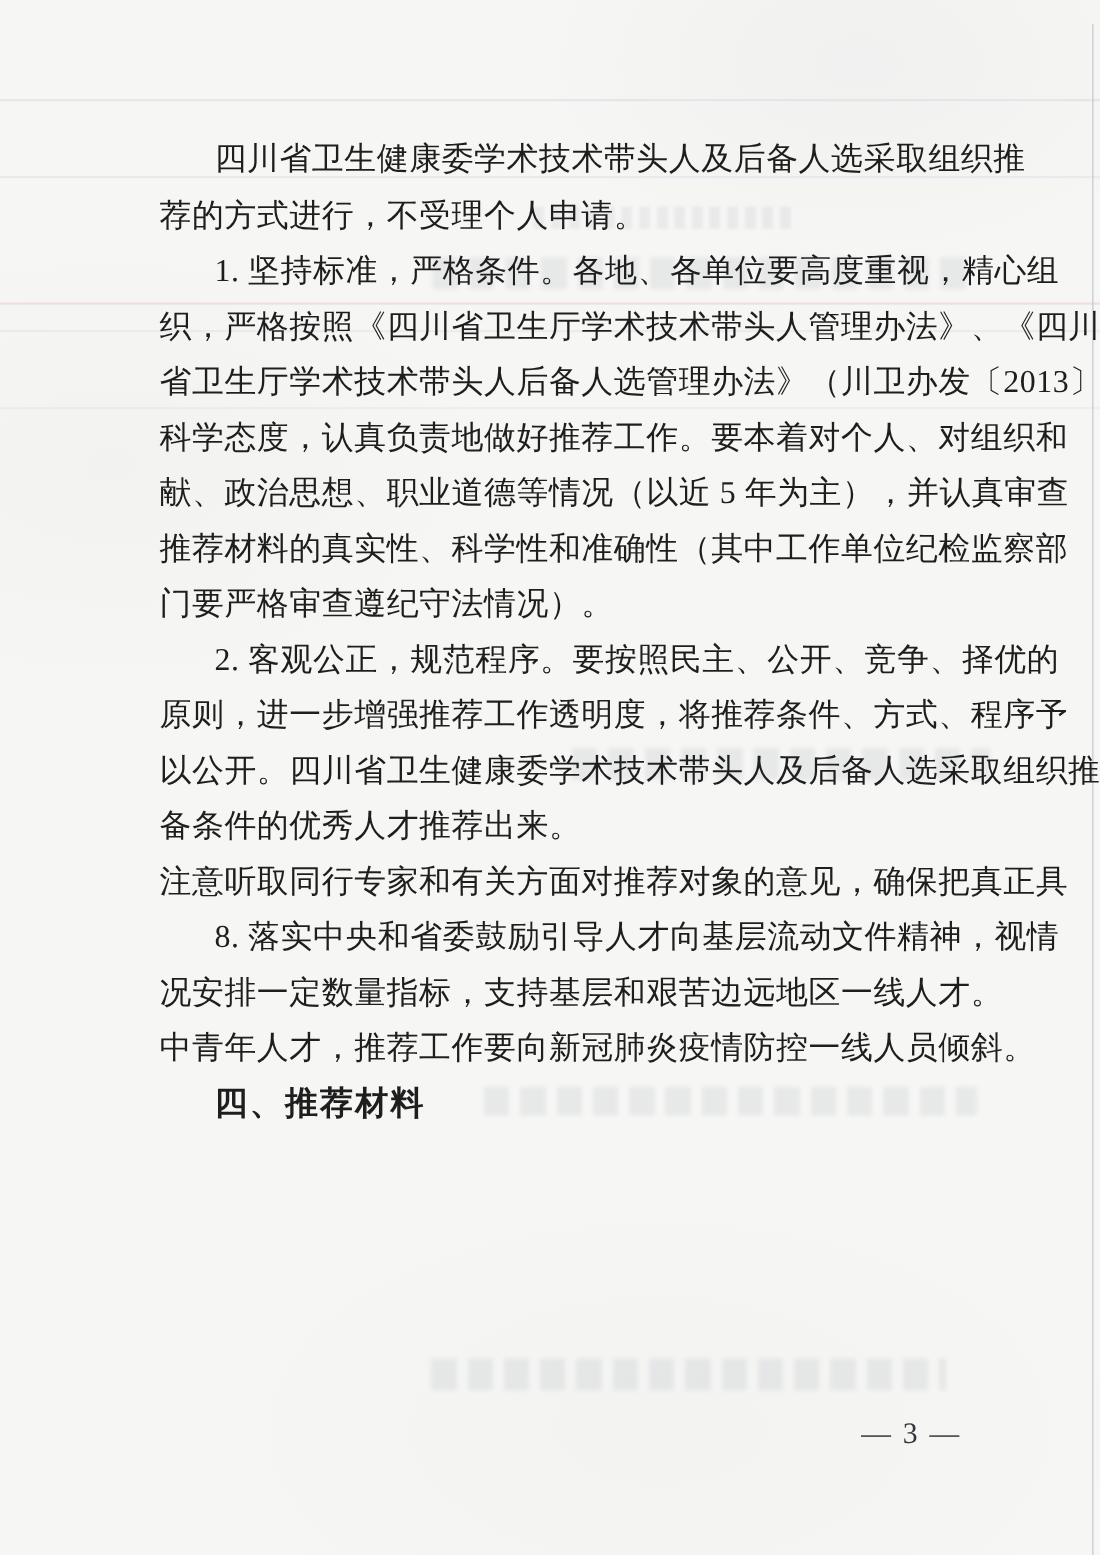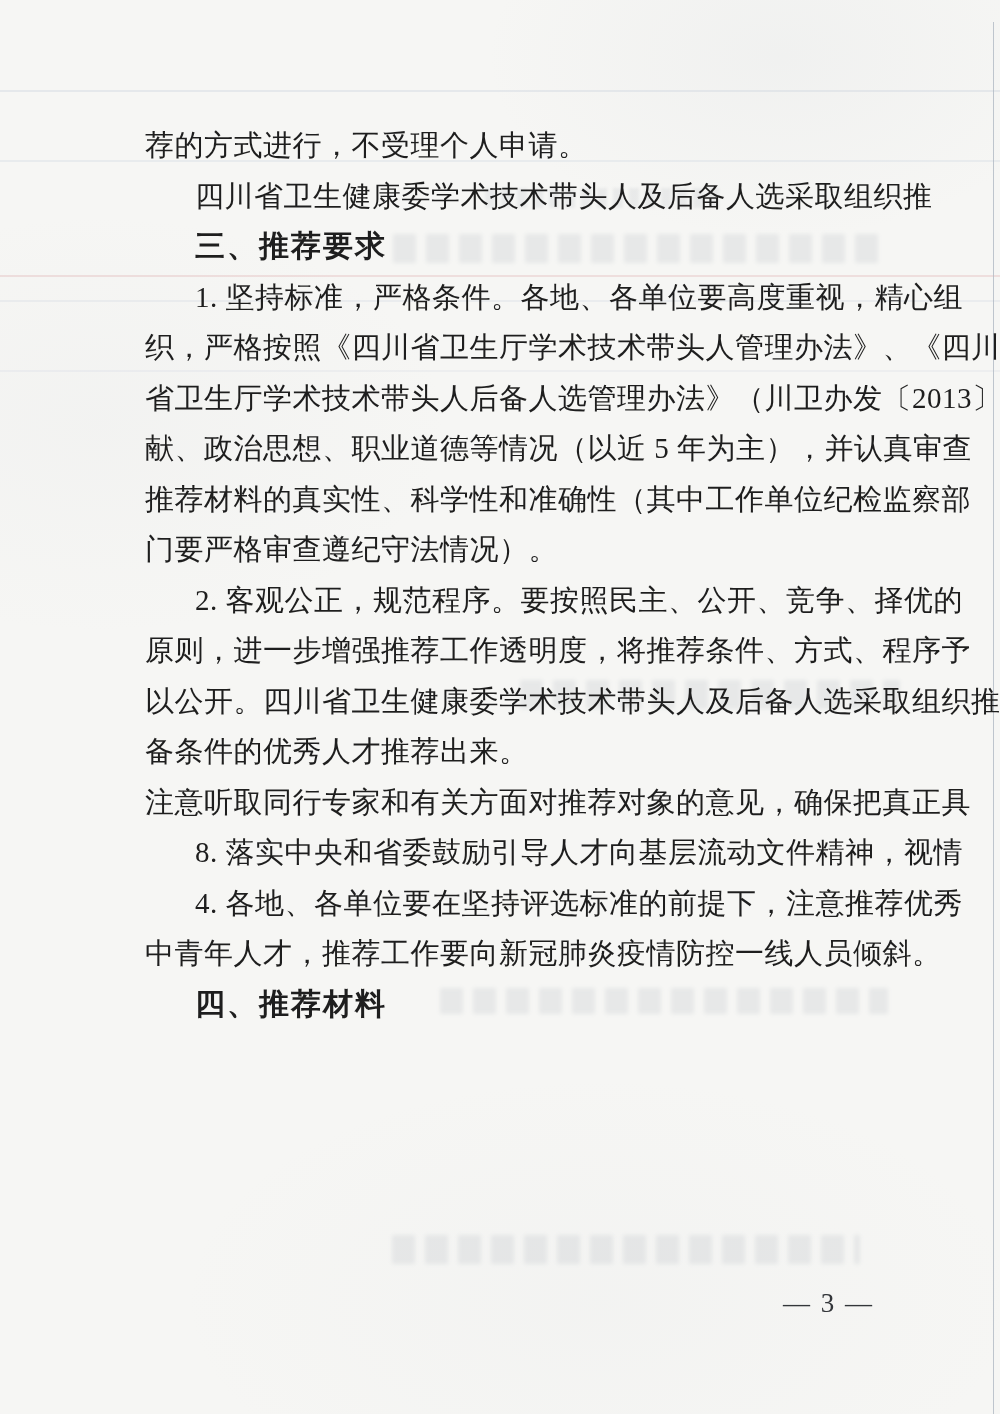--- a/index.html
+++ b/index.html
@@ -112,35 +112,35 @@
 
   <div class="vline" style="left:993px; top:22px; height:1392px;"></div>
 
   <div class="ghost latin" style="left:485px; top:188px; width:235px; height:20px;"></div>
   <div class="ghost" style="left:393px; top:234px; width:494px; height:29px;"></div>
   <div class="ghost" style="left:520px; top:680px; width:380px; height:29px;"></div>
   <div class="ghost" style="left:440px; top:988px; width:448px; height:26px;"></div>
   <div class="ghost" style="left:392px; top:1235px; width:468px; height:29px;"></div>
 
   <div class="textblock">
+    <div class="line indent fill">四川省卫生健康委学术技术带头人及后备人选采取组织推</div>
     <div class="line">荐的方式进行，不受理个人申请。</div>
-    <div class="line indent fill">四川省卫生健康委学术技术带头人及后备人选采取组织推</div>
-    <div class="line heading indent">三、推荐要求</div>
     <div class="line indent fill">1. 坚持标准，严格条件。各地、各单位要高度重视，精心组</div>
     <div class="line fill">织，严格按照《四川省卫生厅学术技术带头人管理办法》、《四川</div>
     <div class="line fill">省卫生厅学术技术带头人后备人选管理办法》（川卫办发〔2013〕</div>
+    <div class="line fill">科学态度，认真负责地做好推荐工作。要本着对个人、对组织和</div>
     <div class="line fill">献、政治思想、职业道德等情况（以近 5 年为主），并认真审查</div>
     <div class="line fill">推荐材料的真实性、科学性和准确性（其中工作单位纪检监察部</div>
     <div class="line">门要严格审查遵纪守法情况）。</div>
     <div class="line indent fill">2. 客观公正，规范程序。要按照民主、公开、竞争、择优的</div>
     <div class="line fill">原则，进一步增强推荐工作透明度，将推荐条件、方式、程序予</div>
     <div class="line fill">以公开。四川省卫生健康委学术技术带头人及后备人选采取组织推</div>
     <div class="line">备条件的优秀人才推荐出来。</div>
     <div class="line fill">注意听取同行专家和有关方面对推荐对象的意见，确保把真正具</div>
     <div class="line indent fill">8. 落实中央和省委鼓励引导人才向基层流动文件精神，视情</div>
-    <div class="line indent fill">4. 各地、各单位要在坚持评选标准的前提下，注意推荐优秀</div>
+    <div class="line">况安排一定数量指标，支持基层和艰苦边远地区一线人才。</div>
     <div class="line">中青年人才，推荐工作要向新冠肺炎疫情防控一线人员倾斜。</div>
     <div class="line heading indent">四、推荐材料</div>
   </div>
 
   <div class="pagenum">— 3 —</div>
 
 </div>
 
 </body></html>

